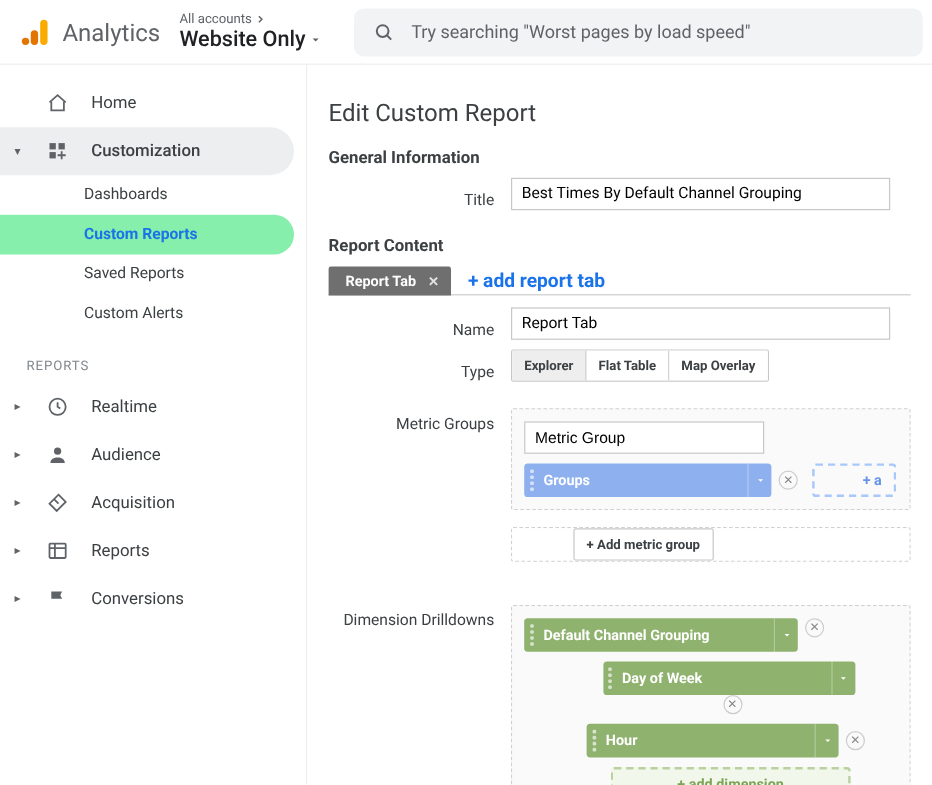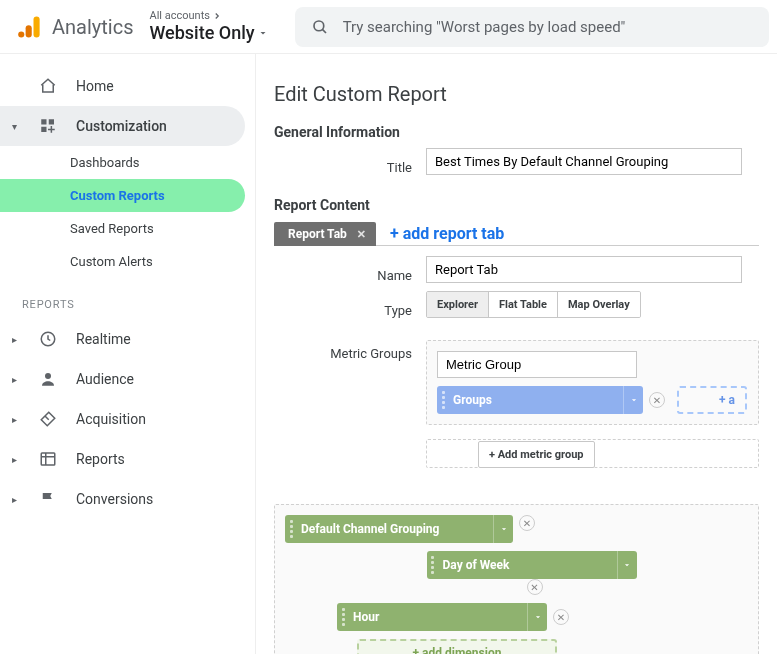--- a/index.html
+++ b/index.html
@@ -253,20 +253,21 @@
             <span class="plain-btn">+ Add metric group</span>
           </span>
         </div>
       </div>
     </div>
 
     <div class="vsp"></div>
       <div class="vsp"></div>
 
     <div class="form-row" style="align-items:flex-start;">
+      <div class="form-label" style="padding-top:6px;">Dimension Drilldowns</div>
       <div class="dashed-box" style="flex:1;">
         <div style="display:flex; align-items:flex-start;">
           <div class="pill green">
             <span class="grip">
                 <i></i>
                 <i></i>
                 <i></i>
                 <i></i>
               </span>
             <span class="label">Default Channel Grouping</span>

